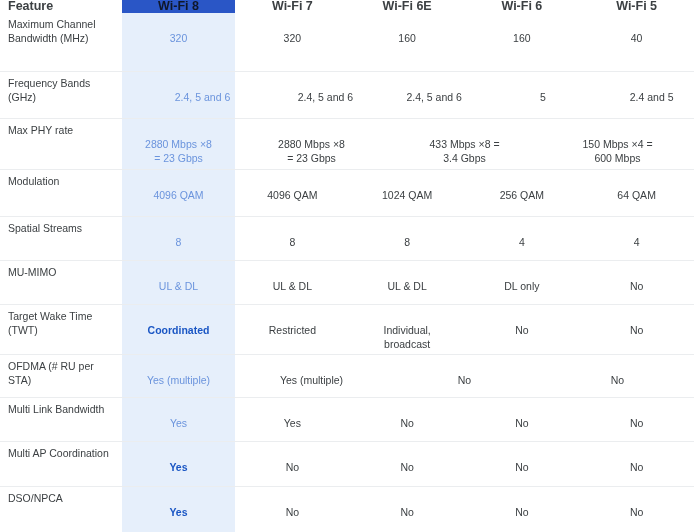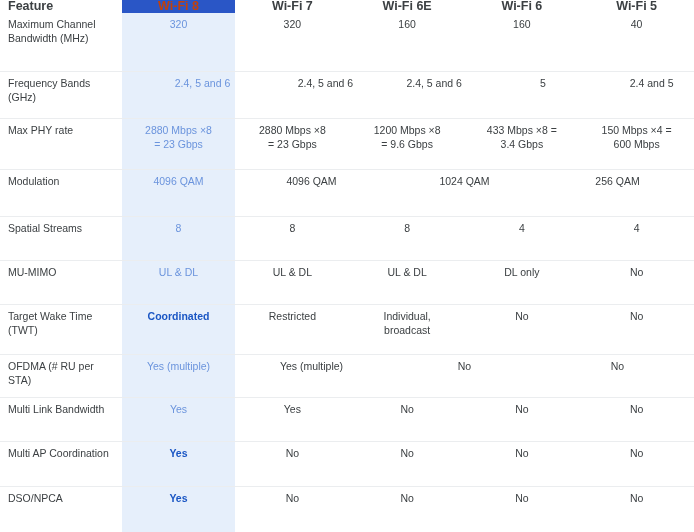--- a/index.html
+++ b/index.html
@@ -71,21 +71,21 @@
   .header-row .cell {
     font-size: 12.5px;
     font-weight: bold;
     color: #5f6368;
     line-height: 13px;
     height: 13px;
     overflow: hidden;
     white-space: nowrap;
   }
   .header-row .cell.featured {
-    color: #c2410c;
+    color: #0f172a;
   }
 
   .cell {
     box-sizing: border-box;
     font-size: 10.5px;
     line-height: 14px;
     display: flex;
     align-items: center;
     justify-content: center;
     text-align: center;
@@ -125,21 +125,21 @@
   .r3 { height: 51px; }
   .r4 { height: 47px; }
   .r5 { height: 44px; }
   .r6 { height: 44px; }
   .r7 { height: 50px; }
   .r8 { height: 43px; }
   .r9 { height: 44px; }
   .r10 { height: 45px; }
   .r11 { height: 45px; }
 
-  .multiline { white-space: pre-line; }
+  .multiline { white-space: pre-line; margin-top: 14px; }
 </style>
 </head>
 <body>
 
 <div class="comparison-table">
 
   <div class="featured-band"></div>
   <div class="featured-band-header"></div>
 
   <div class="table-inner">
@@ -170,34 +170,33 @@
       <div class="cell std multiline">5</div>
       <div class="cell std multiline">2.4 and 5</div>
     </div>
 
     <div class="row r3">
       <div class="cell feature-label">Max PHY rate</div>
       <div class="cell featured multiline">2880 Mbps ×8
 = 23 Gbps</div>
       <div class="cell std multiline">2880 Mbps ×8
 = 23 Gbps</div>
-      <div class="cell std multiline">1200 Mbps ×8
-= 9.6 Gbps</div>
       <div class="cell std multiline">433 Mbps ×8 =
 3.4 Gbps</div>
       <div class="cell std multiline">150 Mbps ×4 =
 600 Mbps</div>
     </div>
 
     <div class="row r4">
       <div class="cell feature-label">Modulation</div>
       <div class="cell featured multiline">4096 QAM</div>
       <div class="cell std multiline">4096 QAM</div>
       <div class="cell std multiline">1024 QAM</div>
       <div class="cell std multiline">256 QAM</div>
+      <div class="cell std multiline">64 QAM</div>
     </div>
 
     <div class="row r5">
       <div class="cell feature-label">Spatial Streams</div>
       <div class="cell featured multiline">8</div>
       <div class="cell std multiline">8</div>
       <div class="cell std multiline">8</div>
       <div class="cell std multiline">4</div>
       <div class="cell std multiline">4</div>
     </div>

